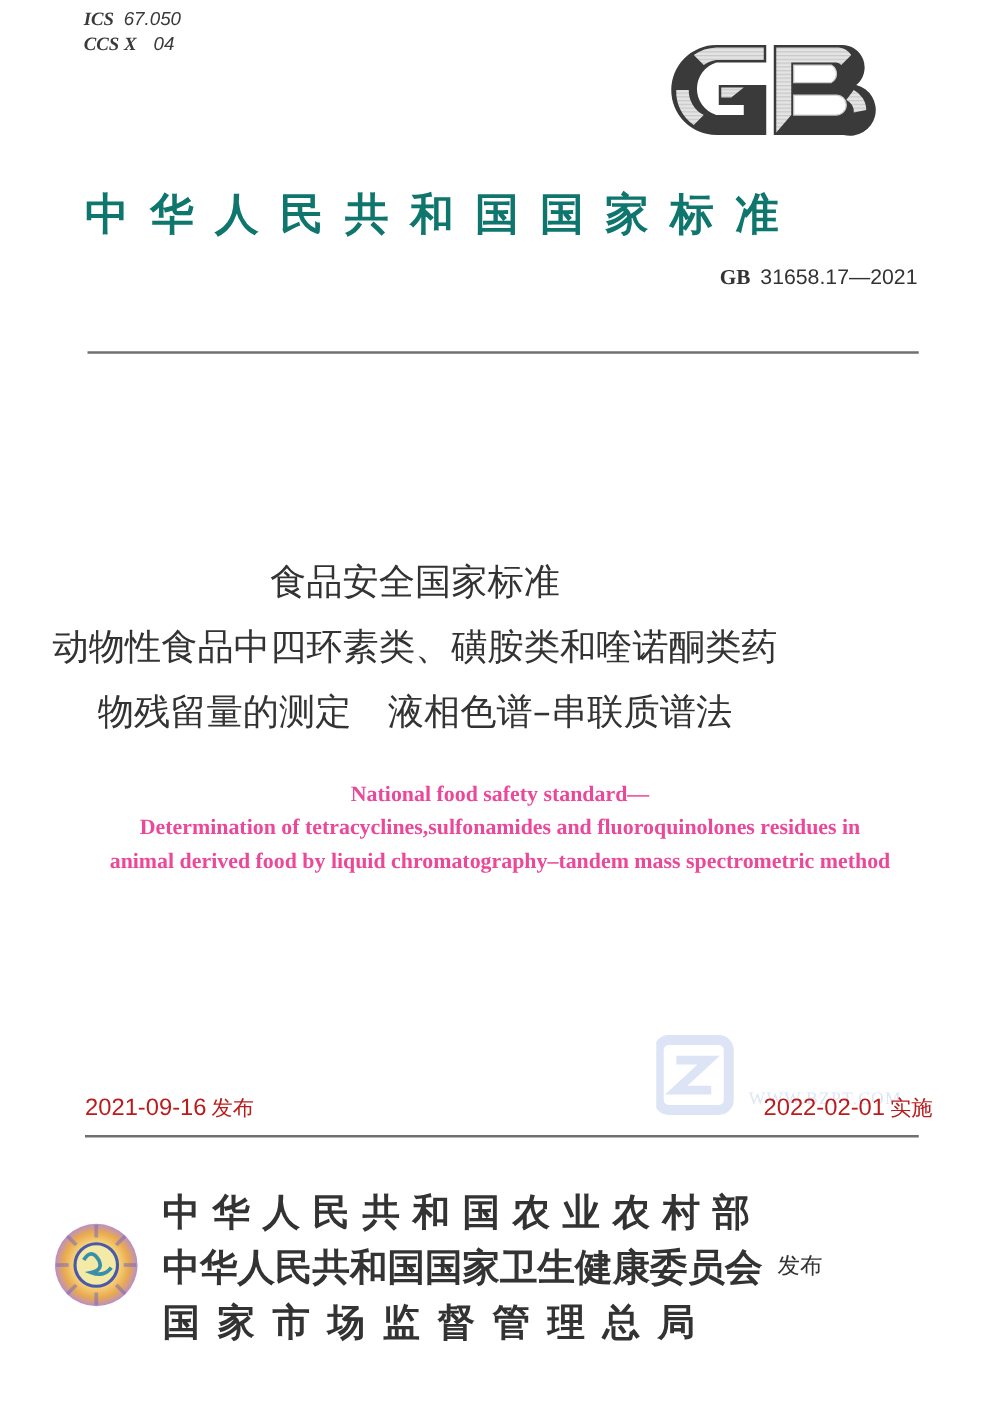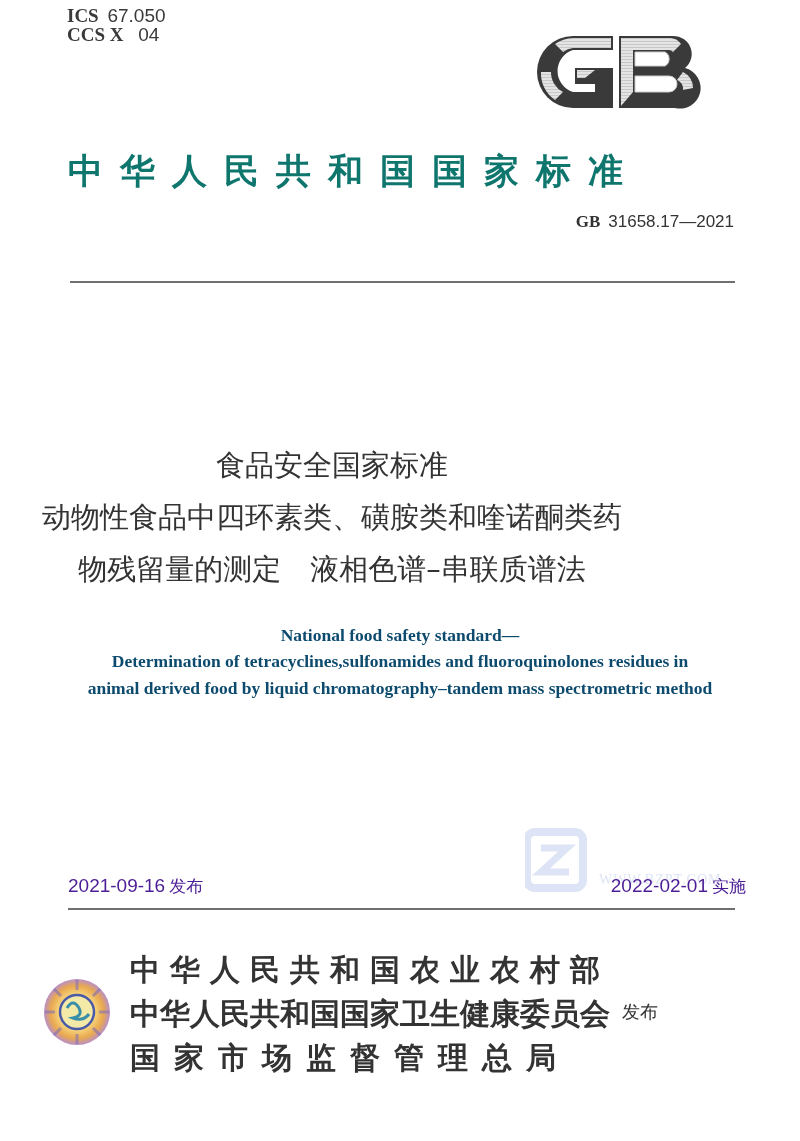--- a/index.html
+++ b/index.html
@@ -1,28 +1,28 @@
 <!DOCTYPE html>
 <html><head>
 <meta charset="utf-8">
 <style>
   html, body { margin:0; padding:0; background:#fff; }
   body { width:800px; height:1141px; position:relative; overflow:hidden; color:#3a3a3a; font-family:"DejaVu Sans", sans-serif; }
   .abs { position:absolute; }
-  .ics { left:67px; top:6px; font-family:"Liberation Serif", serif; font-size:19px; line-height:19px; color:#3a3a3a; }
+  .ics { left:67px; top:6px; font-family:"Liberation Serif", serif; font-size:15px; line-height:19px; color:#3a3a3a;font-style:italic; }
   .ics b { font-weight:bold; }
   .gb-logo { left:533px; top:32px; width:168px; height:78px; }
   .national-title { left:68px; top:148px; width:670px; font-size:35px; font-weight:bold; letter-spacing:17px; color:#0f766e; white-space:nowrap; font-family:"DejaVu Sans", sans-serif; }
   .std-code { right:66px; top:212px; font-size:17px; color:#333; font-family:"Liberation Sans", sans-serif; white-space:nowrap; }
   .std-code .gb { font-family:"Liberation Serif", serif; font-weight:bold; margin-right:8px; }
   .rule { height:2px; background:#707070; }
   .cn-title { left:0; width:664px; text-align:center; font-size:29px; color:#333; white-space:nowrap; line-height:38px; font-family:"DejaVu Sans", sans-serif; }
-  .en-title { left:0; width:800px; text-align:center; font-family:"Liberation Serif", serif; font-weight:bold; font-size:17.5px; color:#0c4a6e; line-height:27px; white-space:nowrap; }
+  .en-title { left:0; width:800px; text-align:center; font-family:"Liberation Serif", serif; font-weight:bold; font-size:17.5px; color:#ec4899; line-height:27px; white-space:nowrap; }
   .watermark { left:525px; top:828px; }
-  .date { top:875px; font-size:19px; color:#4c1d95; font-family:"Liberation Sans", sans-serif; white-space:nowrap;text-align:right; }
+  .date { top:875px; font-size:19px; color:#b91c1c; font-family:"Liberation Sans", sans-serif; white-space:nowrap;text-align:right; }
   .date .lbl { font-size:17px; margin-left:4px; font-family:"DejaVu Sans", sans-serif; }
   .issuer { left:130px; font-family:"DejaVu Serif", serif; font-weight:bold; font-size:30px; color:#333; white-space:nowrap; }
   .publish { left:622px; top:1000px; font-size:18px; color:#333; font-family:"DejaVu Sans", sans-serif; }
   .seal { left:43px; top:978px; width:68px; height:68px; }
 </style>
 </head>
 <body>
 
 <div class="abs ics">
   <div>

